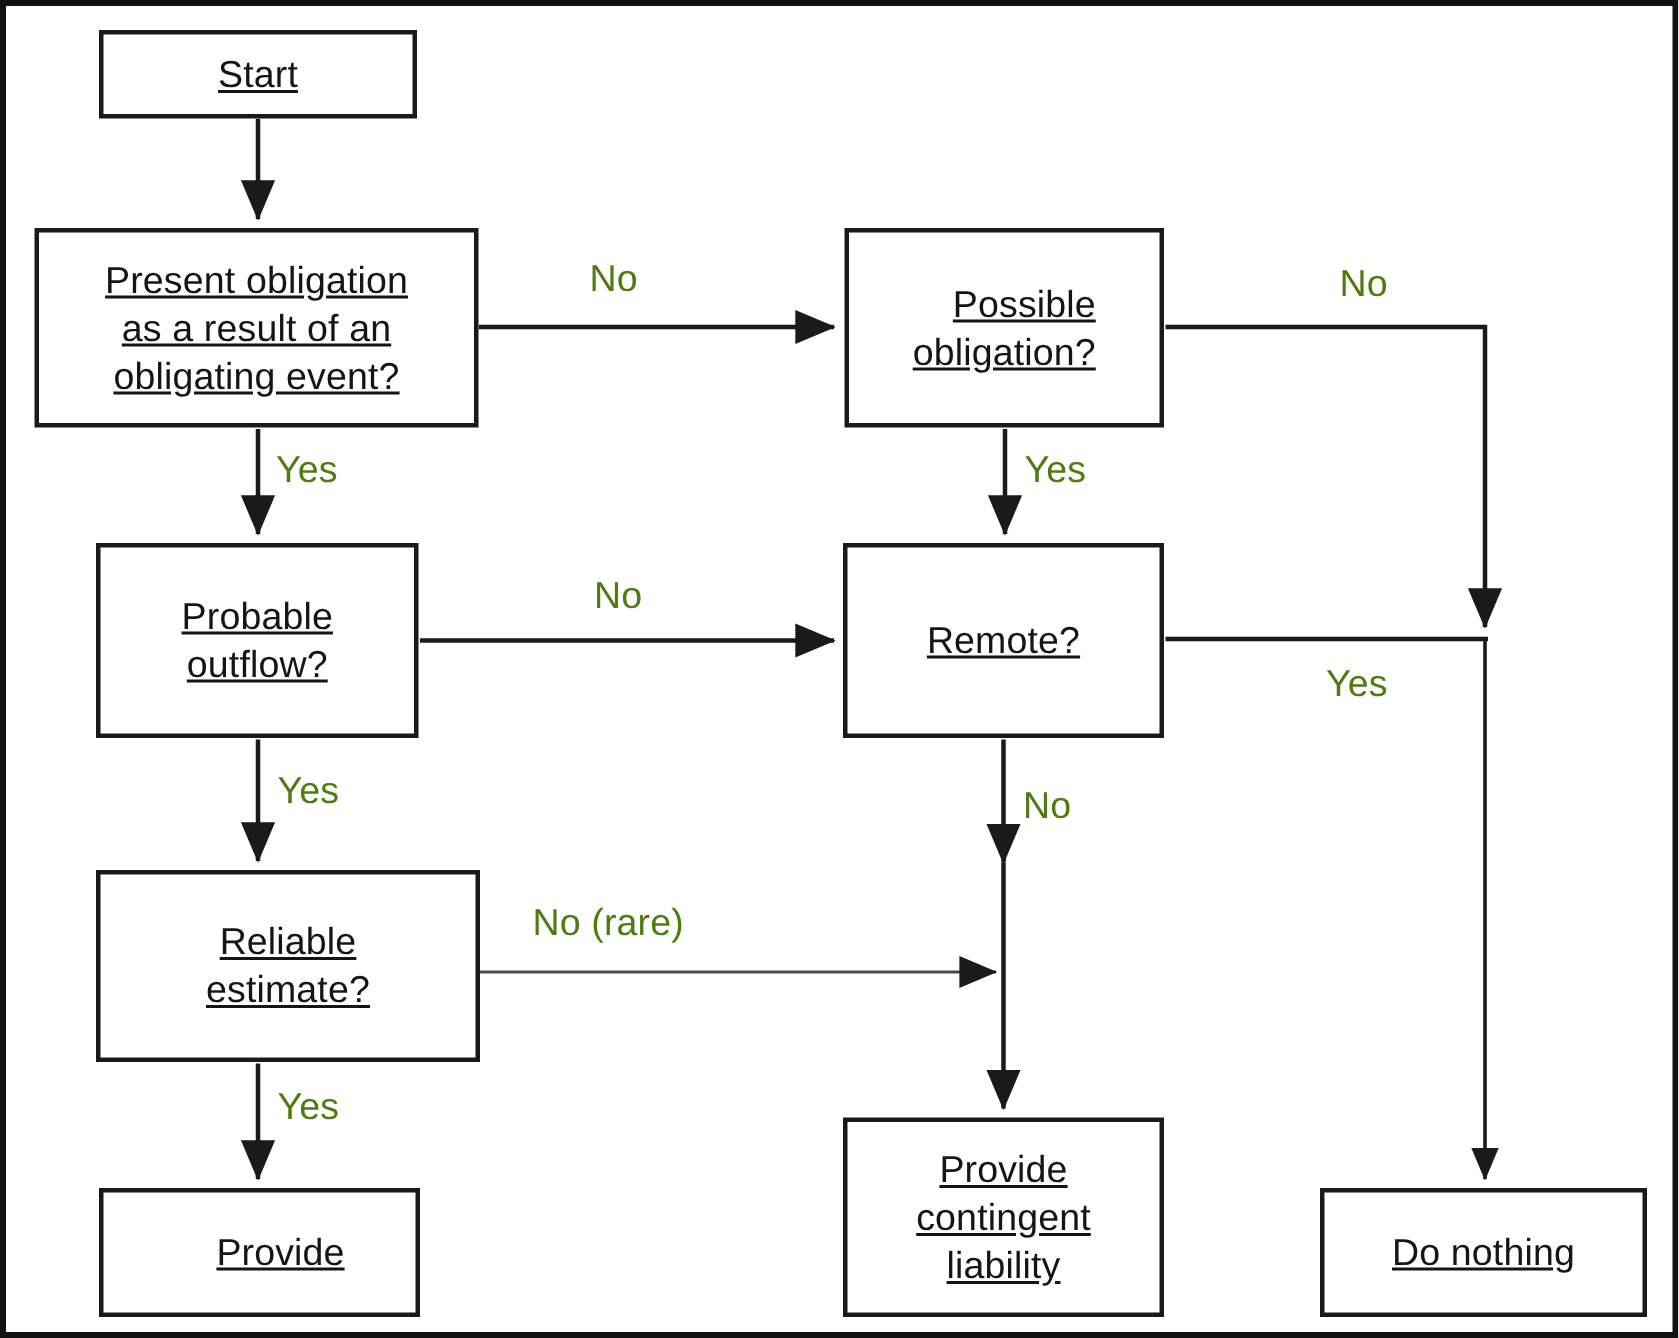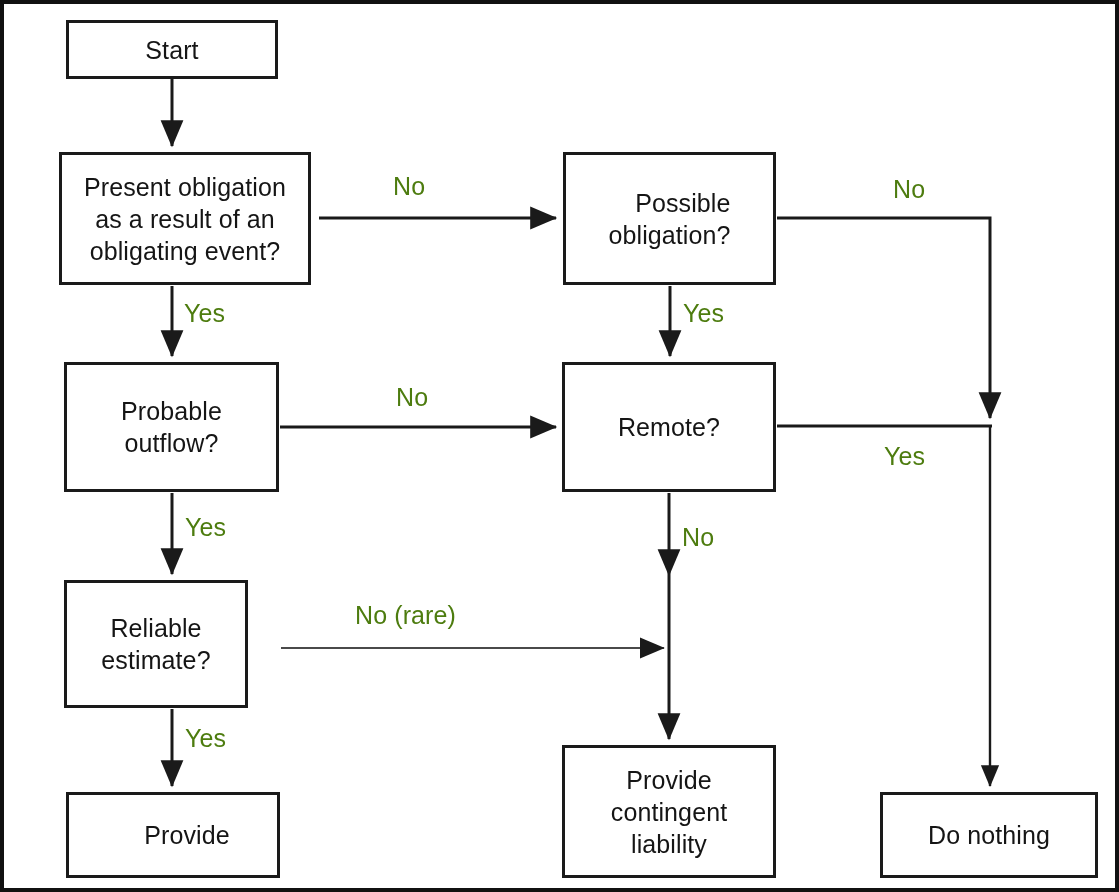--- a/index.html
+++ b/index.html
@@ -42,20 +42,21 @@
     display: flex;
     align-items: center;
     justify-content: center;
     text-align: center;
     color: #151515;
     font-size: 25px;
     line-height: 1.28;
     letter-spacing: 0.1px;
     white-space: pre-line;
     font-family: "Liberation Sans", sans-serif;
+    text-decoration: underline;
   }
   .edge-label {
     position: absolute;
     color: #4d7c0f;
     font-size: 25px;
     line-height: 1.1;
     letter-spacing: 0.1px;
     white-space: nowrap;
     font-family: "Liberation Sans", sans-serif;
   }
@@ -106,33 +107,33 @@
 
      Disclose (thin line) --&gt;
     <path d="M281,648 L664,648" stroke="#4a4a4a" stroke-width="2" fill="none" marker-end="url(#arrowhead-thin)"></path>
 
      Provide --&gt;
     <path d="M172,709 L172,786" stroke="#1a1a1a" stroke-width="3" fill="none" marker-end="url(#arrowhead)"></path>
   </svg>
 
   <div class="node-box" style="left:66px;  top:20px;  width:212px; height:59px;">Start</div>
 
-  <div class="node-box" style="left:23px;  top:152px; width:252px; height:133px;margin-left:36px;">Present obligation
+  <div class="node-box" style="left:23px;  top:152px; width:296px; height:133px;">Present obligation
 as a result of an
 obligating event?</div>
 
   <div class="node-box" style="left:563px; top:152px; width:213px; height:133px;text-align:right;">Possible
 obligation?</div>
 
   <div class="node-box" style="left:562px; top:362px; width:214px; height:130px;">Remote?</div>
 
   <div class="node-box" style="left:64px;  top:362px; width:215px; height:130px;">Probable
 outflow?</div>
 
-  <div class="node-box" style="left:64px;  top:580px; width:184px; height:128px;">Reliable
+  <div class="node-box" style="left:64px;  top:580px; width:256px; height:128px;">Reliable
 estimate?</div>
 
   <div class="node-box" style="left:66px;  top:792px; width:214px; height:86px;padding-left:28px;">Provide</div>
 
   <div class="node-box" style="left:562px; top:745px; width:214px; height:133px;">Provide
 contingent
 liability</div>
 
   <div class="node-box" style="left:880px; top:792px; width:218px; height:86px;">Do nothing</div>
 

